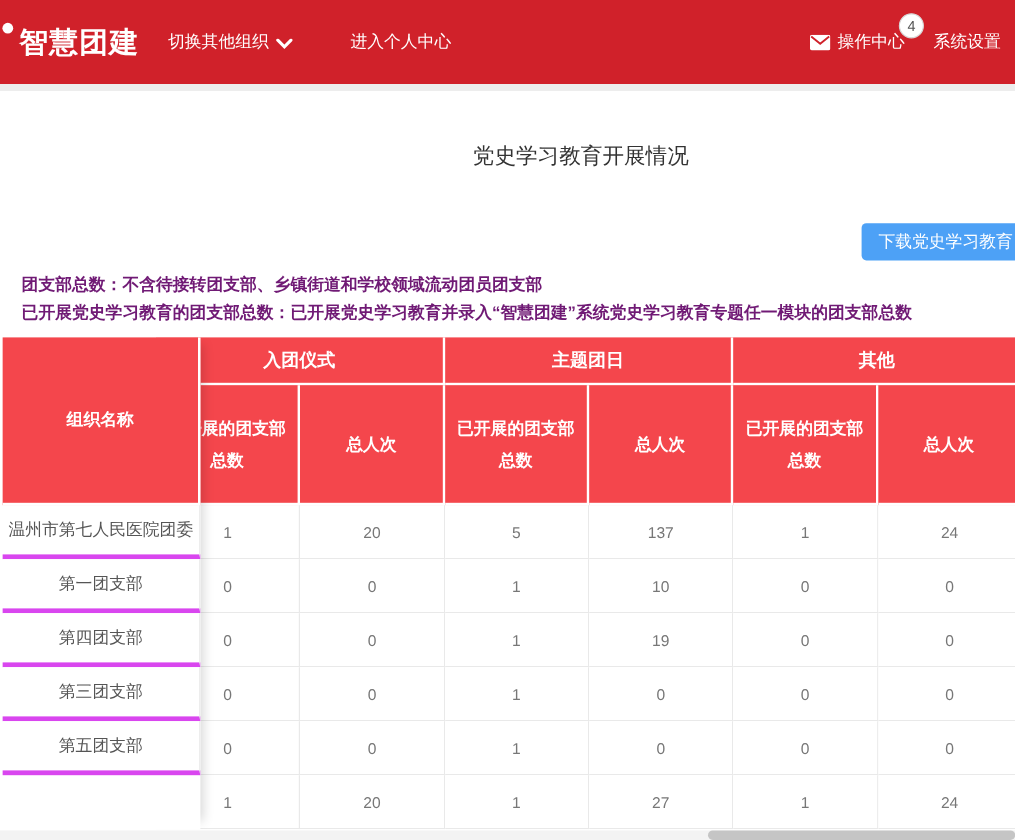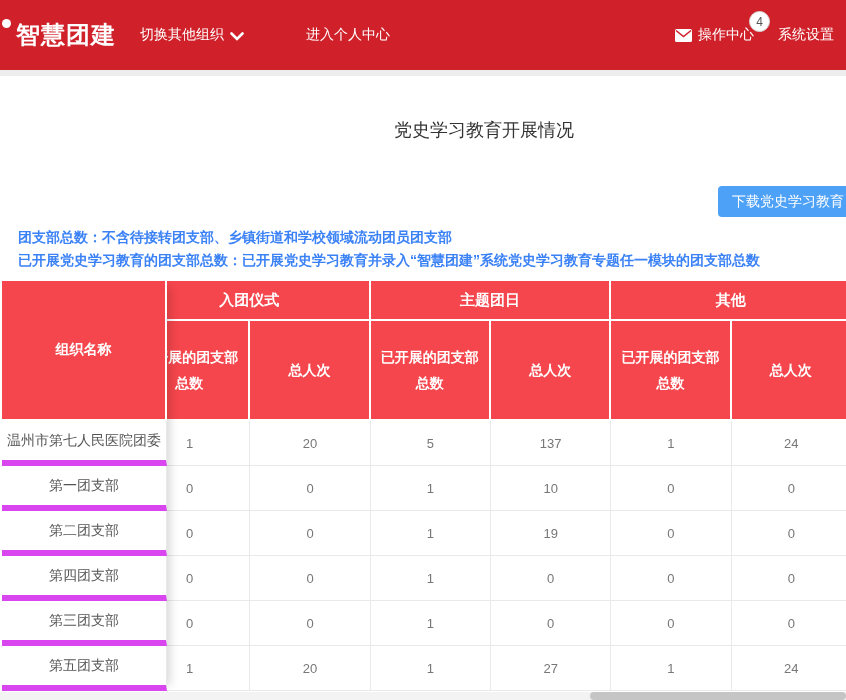--- a/index.html
+++ b/index.html
@@ -11,21 +11,21 @@
 
   
   .navbar {
     position:absolute; left:0; top:0; width:846px; height:70px;
     background:#d0212a; color:#fff;
     display:flex; align-items:center; padding:0 12px;
   }
   .brand { display:flex; align-items:flex-start; gap:5px; cursor:pointer; }
   .brand-dot { width:9px; height:9px; border-radius:50%; background:#fff; margin-left:-10px; }
   .brand-text { font-size:24px; font-weight:bold; letter-spacing:1px; }
-  .nav-links { display:flex; align-items:center; gap:62px; margin-left:24px; }
+  .nav-links { display:flex; align-items:center; gap:48px; margin-left:24px; }
   .nav-link {
     color:#fff; font-size:14px; text-decoration:none; cursor:pointer;
     display:flex; align-items:center; gap:6px; white-space:nowrap;
   }
   .chevron { display:inline-flex; margin-top:2px; }
   .nav-right { margin-left:auto; display:flex; align-items:center; gap:24px; padding-right:0; }
   .op-center { position:relative; }
   .badge {
     position:absolute; top:-15px; right:-16px; width:21px; height:21px;
     background:#fff; color:#555; border:1px solid #d7d7d7; border-radius:50%;
@@ -39,21 +39,21 @@
   .page-title {
     position:absolute; left:0; top:42px; width:968px; text-align:center;
     font-size:18px; font-weight:normal; color:#333;
   }
   .download-btn {
     position:absolute; left:718px; top:110px; width:140px; height:31px;
     background:#4da1f6; color:#fff; border:none; border-radius:4px;
     font-size:14px; cursor:pointer; font-family:"Liberation Sans", sans-serif;
   }
   .note {
-    position:absolute; left:18px; font-size:14px; font-weight:bold; color:#3b82f6; white-space:nowrap;
+    position:absolute; left:18px; font-size:14px; font-weight:bold; color:#701a75; white-space:nowrap;
   }
   .note-1 { top:153px; }
   .note-2 { top:176px; }
 
   
   .table-wrap { position:absolute; left:2px; top:205px; width:844px; height:410px; overflow:hidden; }
 
   .bg-table {
     position:absolute; left:128px; top:0; width:722px;
     border-collapse:separate; border-spacing:0; table-layout:fixed;
@@ -76,21 +76,21 @@
     box-shadow:9px 0 9px -6px rgba(0,0,0,0.16); background:#fff;
   }
   .sticky-head {
     height:140px; background:#f4464c; color:#ffffff; font-size:14px; font-weight:bold;
     display:flex; align-items:center; justify-content:center;
     border-right:2px solid #fff; border-bottom:2px solid #fff;
   }
   .sticky-cell {
     height:45px; background:#fff; color:#555; font-size:14px;
     display:flex; align-items:center; justify-content:center;
-    border-right:1px solid #e9e9e9; border-bottom:6px solid #d946ef;
+    border-right:1px solid #e9e9e9; border-bottom:4px solid #d946ef;
   }
 
   
   .hscrollbar { position:absolute; left:0; top:616px; width:846px; height:8px; background:#f3f3f3; }
   .hthumb { position:absolute; left:590px; top:0; width:256px; height:8px; background:#c5c5c5; border-radius:4px; cursor:pointer; }
 </style>
 </head>
 <body>
 
 <div class="screen">
@@ -215,21 +215,20 @@
             <td>1</td>
             <td>24</td>
           </tr>
         </tbody>
       </table>
 
       <div class="sticky-col">
         <div class="sticky-head">组织名称</div>
         <div class="sticky-cell">温州市第七人民医院团委</div>
         <div class="sticky-cell">第一团支部</div>
-        <div class="sticky-cell">第二团支部</div>
         <div class="sticky-cell">第四团支部</div>
         <div class="sticky-cell">第三团支部</div>
         <div class="sticky-cell">第五团支部</div>
       </div>
     </div>
 
     <div class="hscrollbar">
       <div class="hthumb"></div>
     </div>
   </main>

